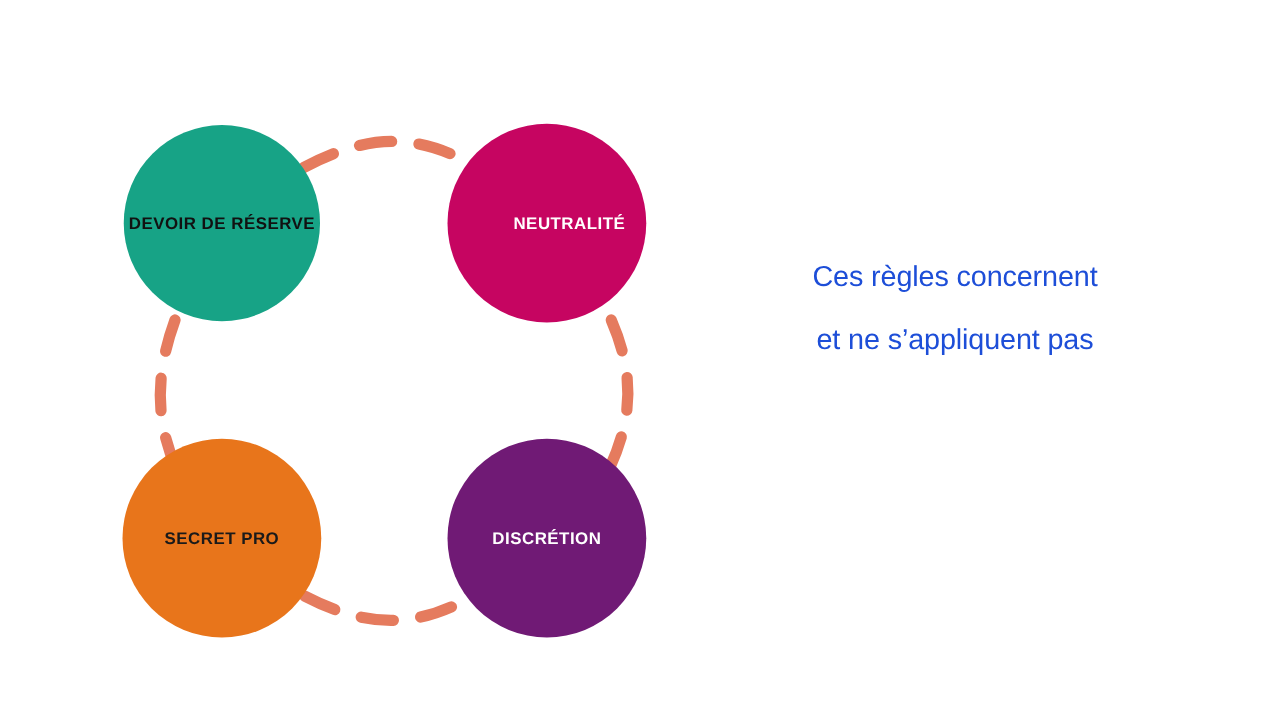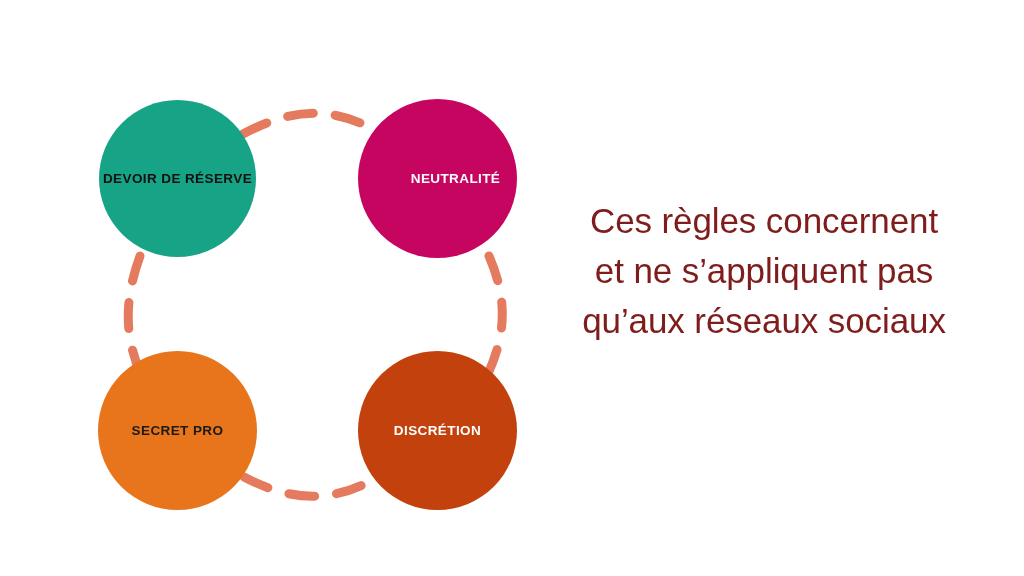--- a/index.html
+++ b/index.html
@@ -72,35 +72,35 @@
     left: 98px;  top: 351px;
     width: 159px; height: 159px;
     background: #e8751b;
     text-align: right;
   }
   #node-secret-pro .node-label { color: #1a1a1a; }
 
   #node-discretion {
     left: 358px; top: 351px;
     width: 159px; height: 159px;
-    background: #c2410c;
+    background: #701a75;
   }
   #node-discretion .node-label { color: #ffffff; }
 
   
   #statement-text {
     position: absolute;
     left: 540px;
     top: 196px;
     width: 448px;
     text-align: center;
     font-family: "Liberation Sans", sans-serif;
-    font-size: 35px;
+    font-size: 23px;
     line-height: 50px;
-    color: #7f1d1d;
+    color: #1d4ed8;
     letter-spacing: -0.1px;
   }
   #statement-text .line { display: block; white-space: pre; }
   #statement-text .emphasis { text-decoration: underline; }
 </style>
 </head>
 <body>
 
 <div id="slide">
 
@@ -131,16 +131,15 @@
 
     <div class="node-circle" id="node-discretion">
       <span class="node-label">DISCRÉTION</span>
     </div>
 
   </div>
 
   <div id="statement-text">
     <span class="line">Ces règles concernent</span>
     <span class="line">et ne s’appliquent pas</span>
-    <span class="line">qu’aux réseaux sociaux</span>
   </div>
 
 </div>
 
 </body></html>

